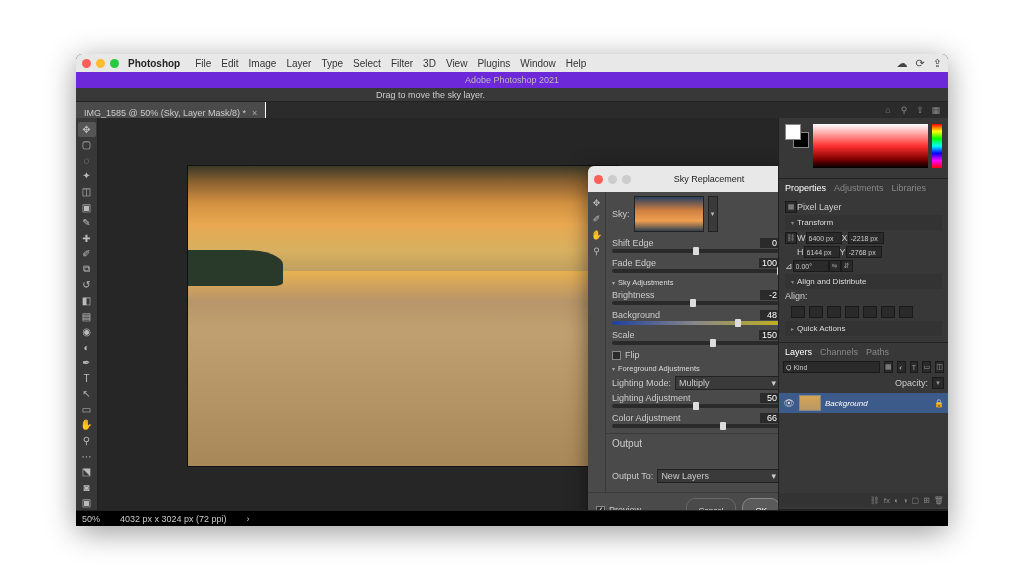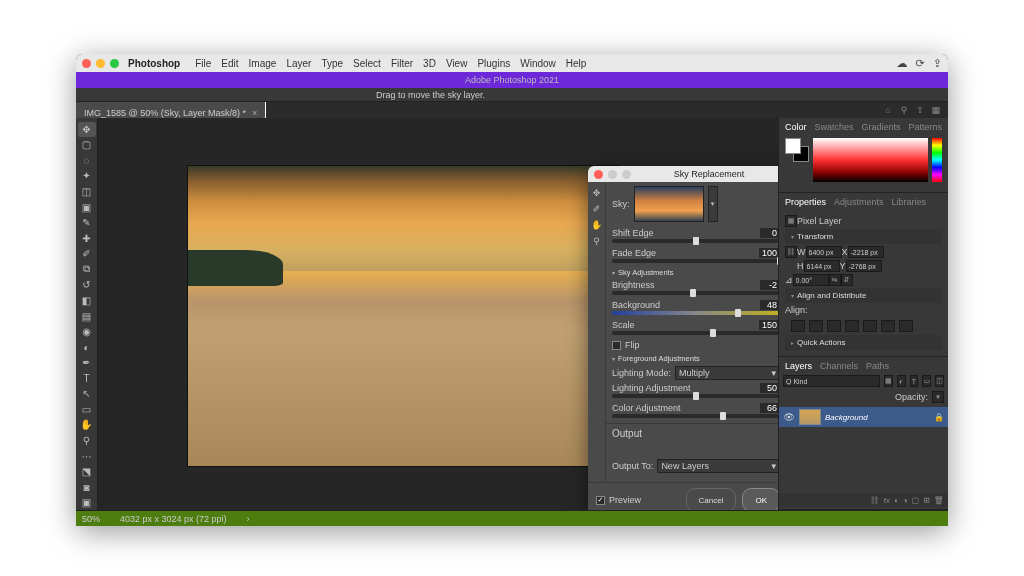--- a/index.html
+++ b/index.html
@@ -21,21 +21,21 @@
 .icon-row { margin-left:auto; display:flex; align-items:center; gap:4px; padding-right:6px; }
 .icon-row span { width:12px; height:12px; display:flex; align-items:center; justify-content:center; color:#888; font-size:9px; }
 .workspace { flex:1; display:flex; min-height:0; }
 .toolbar { width:22px; background:#383838; border-right:1px solid #222; display:flex; flex-direction:column; align-items:center; padding-top:4px; gap:1px; }
 .tool { width:18px; height:18px; display:flex; align-items:center; justify-content:center; color:#bbb; font-size:10px; border-radius:2px; }
 .tool.active { background:#555; }
 .canvas-area { flex:1; background:#262626; position:relative; overflow:hidden; }
 .canvas { position:absolute; left:90px; top:48px; width:430px; height:300px; background:linear-gradient(to bottom,#8a6a2f 0%,#d4a452 12%,#f0c060 22%,#e8b050 35%,#b8956a 45%,#c0a070 55%,#b89868 70%,#a88858 100%); box-shadow:0 0 0 1px #111; }
 .canvas::before { content:''; position:absolute; left:0; top:0; right:0; height:35%; background:linear-gradient(to bottom,#3a3a28 0%,#8a6030 15%,#d09040 35%,#e8a850 55%,#d8b060 80%,#c0a060 100%); }
 .hill { position:absolute; left:0; top:28%; width:22%; height:12%; background:#2a3a2a; border-radius:0 40% 10% 0; }
-.status-bar { height:16px; background:#4d7c0f; border-top:1px solid #222; display:flex; align-items:center; padding:0 6px; gap:20px; font-size:8px; color:#999; }
+.status-bar { height:16px; background:#000000; border-top:1px solid #222; display:flex; align-items:center; padding:0 6px; gap:20px; font-size:8px; color:#999; }
 .right-panels { width:170px; background:#383838; border-left:1px solid #222; display:flex; flex-direction:column; font-size:8px; }
 .panel-sec { border-bottom:1px solid #222; padding:2px 0; }
 .panel-tabs { display:flex; gap:8px; padding:2px 6px; font-size:8px; }
 .panel-tabs span.active { color:#fff; }
 .panel-tabs span { color:#888; }
 .color-panel { height:56px; padding:4px 6px; display:flex; gap:4px; }
 .swatch-box { width:24px; height:24px; position:relative; }
 .swatch-fg { position:absolute; width:16px; height:16px; background:#fff; border:1px solid #888; }
 .swatch-bg { position:absolute; width:16px; height:16px; background:#000; border:1px solid #888; left:8px; top:8px; }
 .picker { flex:1; height:44px; background:linear-gradient(to bottom,#fff 0%,#ff3030 50%,#800000 80%,#000 100%); position:relative; }
@@ -54,21 +54,21 @@
 .layer-ctrl input { flex:1; height:12px; background:#2a2a2a; border:1px solid #1a1a1a; color:#ccc; font-size:7px; padding:0 2px; }
 .layer-row { display:flex; align-items:center; gap:4px; padding:2px 4px; background:#3c5a8a; }
 .layer-row .eye { width:12px; text-align:center; color:#ddd; }
 .layer-row .thumb { width:22px; height:16px; background:linear-gradient(#d4a452,#b89868); border:1px solid #888; }
 .layer-row .name { flex:1; font-size:8px; font-style:italic; color:#fff; }
 .layer-row .lock { color:#ccc; font-size:8px; }
 .layers-foot { height:14px; background:#333; display:flex; align-items:center; justify-content:flex-end; gap:4px; padding:0 4px; }
 .layers-foot span { color:#888; font-size:8px; }
 
 .dialog { position:absolute; left:490px; top:48px; width:200px; background:#4a4a4a; border-radius:6px; box-shadow:0 4px 20px rgba(0,0,0,.5); display:flex; flex-direction:column; font-size:8px; }
-.dlg-title { height:16px; background:#e8e8e8; border-radius:6px 6px 0 0; display:flex; align-items:center; padding:0 6px; gap:5px; }
+.dlg-title { height:26px; background:#e8e8e8; border-radius:6px 6px 0 0; display:flex; align-items:center; padding:0 6px; gap:5px; }
 .dlg-title span.t { color:#222; font-size:9px; margin-left:auto; margin-right:auto; font-weight:500; }
 .dlg-body { display:flex; }
 .dlg-tools { width:18px; display:flex; flex-direction:column; align-items:center; padding-top:4px; gap:2px; border-right:1px solid #3a3a3a; }
 .dlg-tools span { width:14px; height:14px; display:flex; align-items:center; justify-content:center; color:#bbb; font-size:9px; }
 .dlg-content { flex:1; padding:4px 8px 6px 6px; }
 .sky-row { display:flex; align-items:center; gap:4px; margin-bottom:6px; }
 .sky-thumb { width:70px; height:36px; background:linear-gradient(to bottom,#2a4060 0%,#d08040 40%,#f0a050 70%,#304050 100%); border:1px solid #222; }
 .sky-dd { width:10px; height:36px; background:#3a3a3a; border:1px solid #222; display:flex; align-items:center; justify-content:center; color:#bbb; font-size:7px; }
 .slider-row { margin:3px 0 5px 0; }
 .slider-row .lab { display:flex; justify-content:space-between; font-size:7.5px; color:#ccc; margin-bottom:1px; }
@@ -287,26 +287,20 @@
           </div>
           <div style="flex:1"></div>
           <div class="btn">Cancel</div>
           <div class="btn primary">OK</div>
         </div>
       </div>
     </div>
 
     <div class="right-panels">
       <div class="panel-sec">
-        <div class="panel-tabs">
-          <span class="active">Color</span>
-          <span>Swatches</span>
-          <span>Gradients</span>
-          <span>Patterns</span>
-        </div>
         <div class="color-panel">
           <div class="swatch-box">
             <div class="swatch-bg"></div>
               <div class="swatch-fg"></div>
           </div>
           <div class="picker"></div>
           <div class="hue"></div>
         </div>
       </div>
 

